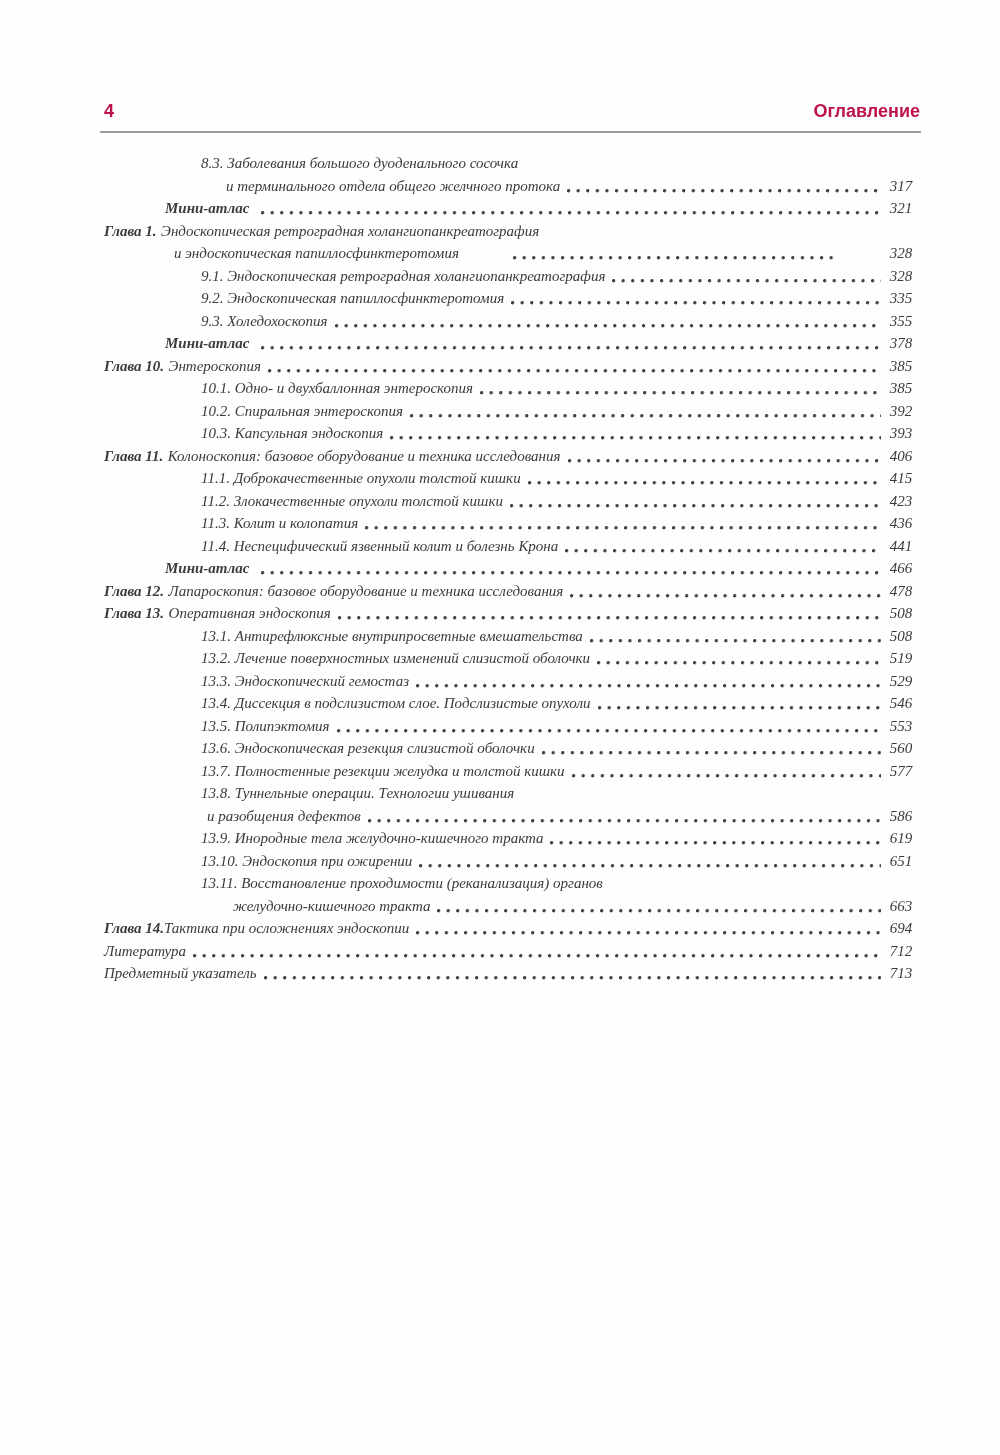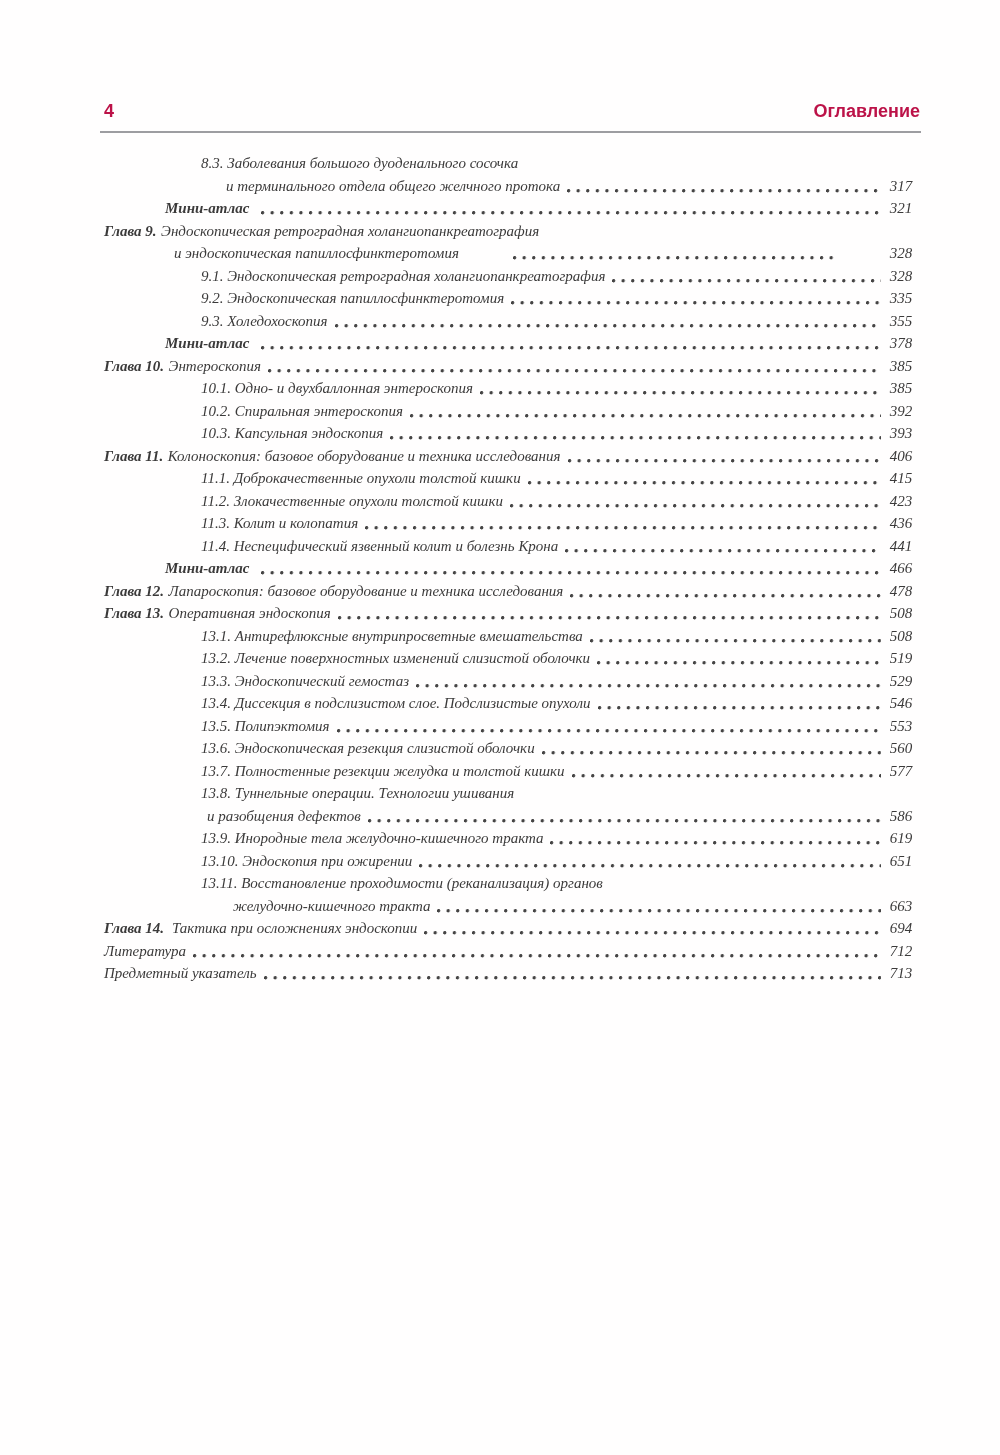--- a/index.html
+++ b/index.html
@@ -43,21 +43,21 @@
     height: 22.5px;
     white-space: nowrap;
     font-style: italic;
   }
   .row b {
     font-weight: bold;
     margin-right: 0.3em;
     text-align: right;
   }
   .row.tight b {
-    margin-right: 8px;
+    margin-right: 0;
   }
   .row b:last-child {
     margin-right: 0;
   }
   
   .lv-top        { padding-left: 0; }
   .lv-wrap       { padding-left: 70px; gap: 47px; }
   .lv-mini       { padding-left: 61px; }
   .lv-sub        { padding-left: 97px; }
   .lv-subwrap    { padding-left: 122px; }
@@ -96,21 +96,21 @@
         <span class="txt">и терминального отдела общего желчного протока</span>
         <span class="lead"></span>
         <span class="pg">317</span>
       </div>
       <div class="row lv-mini">
         <b>Мини-атлас</b>
         <span class="lead"></span>
         <span class="pg">321</span>
       </div>
       <div class="row lv-top">
-        <b>Глава 9.</b>
+        <b>Глава 1.</b>
         <span class="txt">Эндоскопическая ретроградная холангиопанкреатография</span>
       </div>
       <div class="row lv-wrap">
         <span class="txt">и эндоскопическая папиллосфинктеротомия</span>
         <span class="lead"></span>
         <span class="pg">328</span>
       </div>
       <div class="row lv-sub">
         <span class="txt">9.1. Эндоскопическая ретроградная холангиопанкреатография</span>
         <span class="lead"></span>

